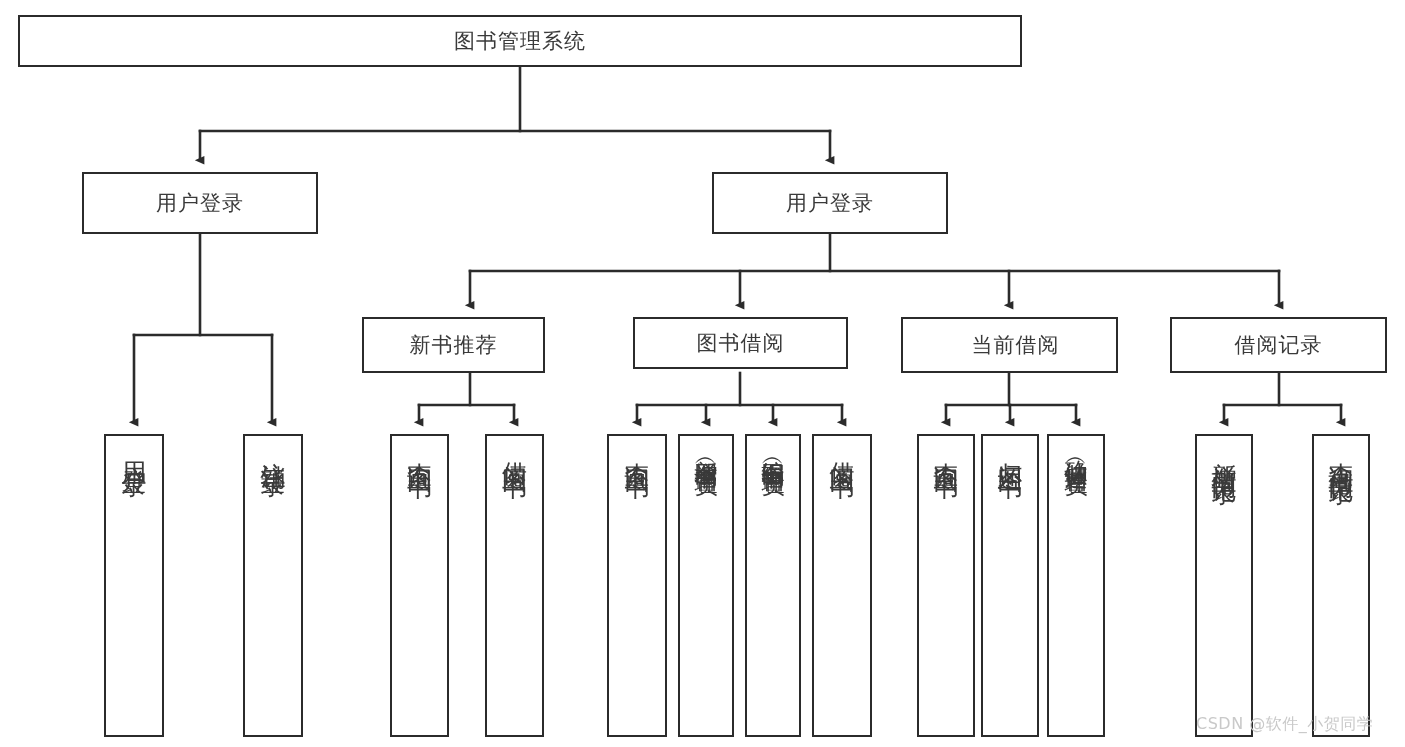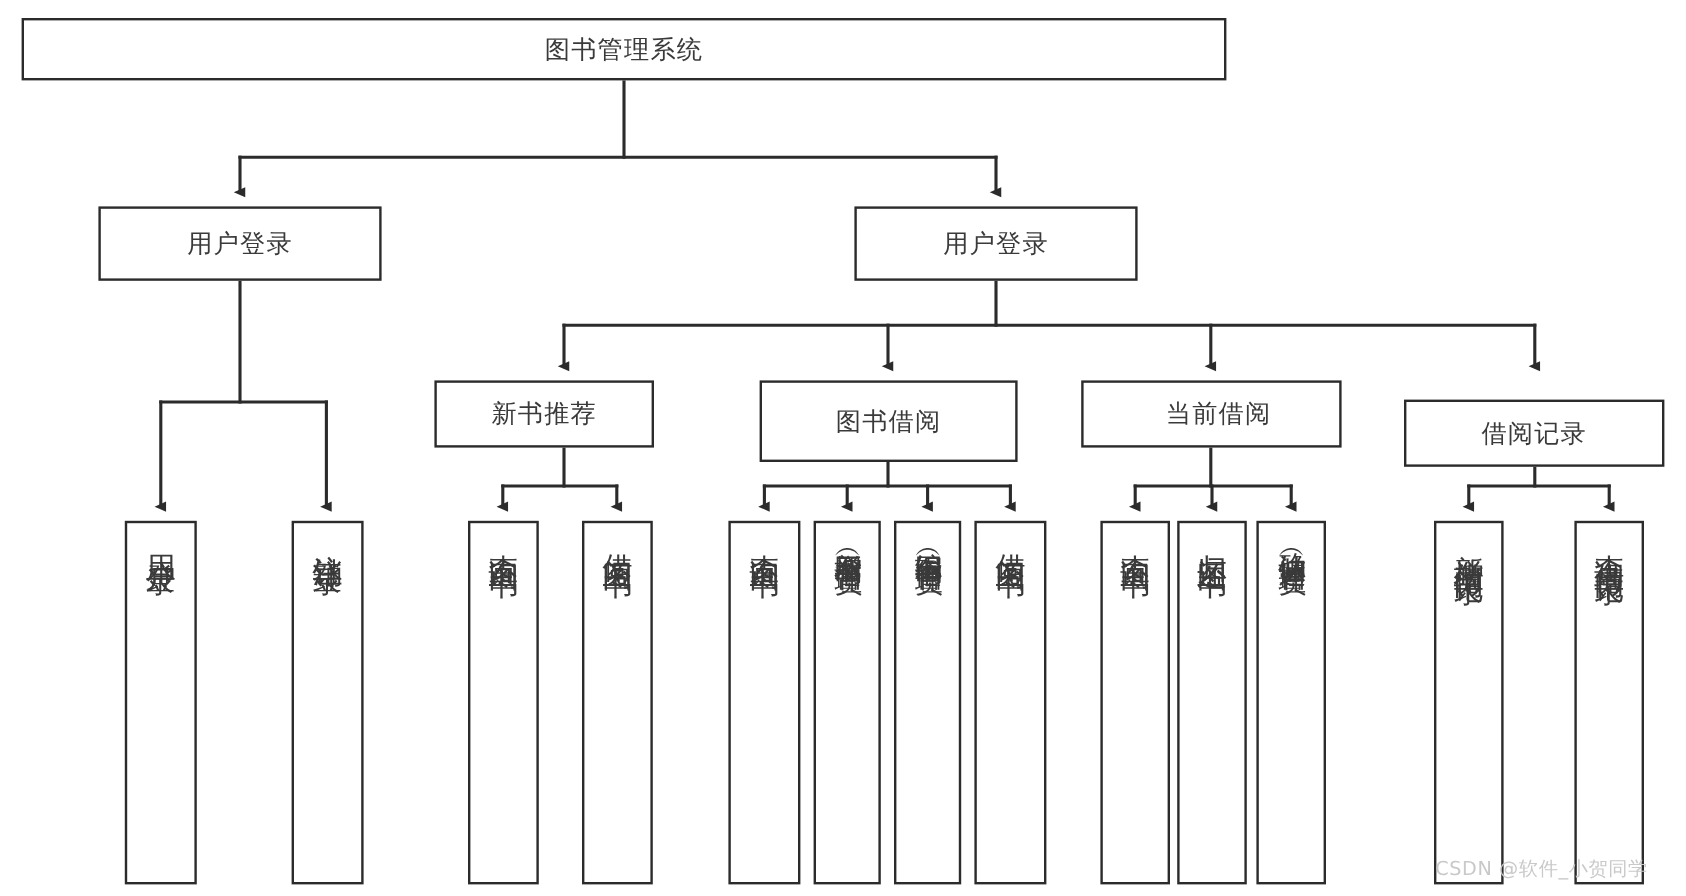--- a/index.html
+++ b/index.html
@@ -108,27 +108,27 @@
   <div class="node h-node" style="left:82px;top:172px;width:236px;height:62px;">
     <span class="label">用户登录</span>
   </div>
   <div class="node h-node" style="left:712px;top:172px;width:236px;height:62px;">
     <span class="label">用户登录</span>
   </div>
 
   <div class="node h-node" style="left:362px;top:317px;width:183px;height:56px;">
     <span class="label">新书推荐</span>
   </div>
-  <div class="node h-node" style="left:633px;top:317px;width:215px;height:68px;">
+  <div class="node h-node" style="left:633px;top:317px;width:215px;height:52px;">
     <span class="label">图书借阅</span>
   </div>
   <div class="node h-node" style="left:901px;top:317px;width:217px;height:56px;padding-left:12px;">
     <span class="label">当前借阅</span>
   </div>
-  <div class="node h-node" style="left:1170px;top:317px;width:217px;height:56px;margin-top:16px;">
+  <div class="node h-node" style="left:1170px;top:317px;width:217px;height:56px;">
     <span class="label">借阅记录</span>
   </div>
 
   <div class="node v-node" style="left:104px;top:434px;width:60px;height:303px;">
     <span class="label">用户登录</span>
   </div>
   <div class="node v-node" style="left:243px;top:434px;width:60px;height:303px;">
     <span class="label">注销登录</span>
   </div>
 

